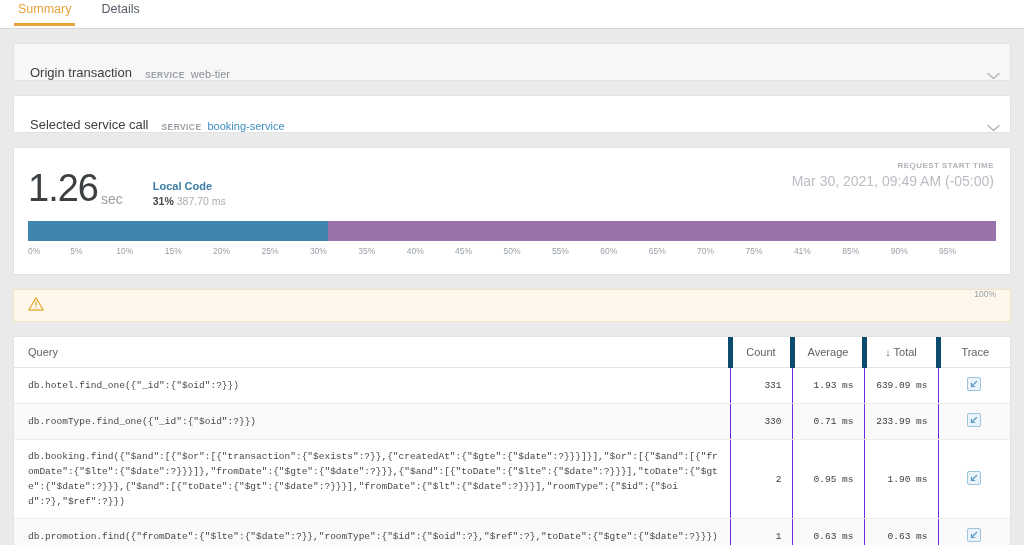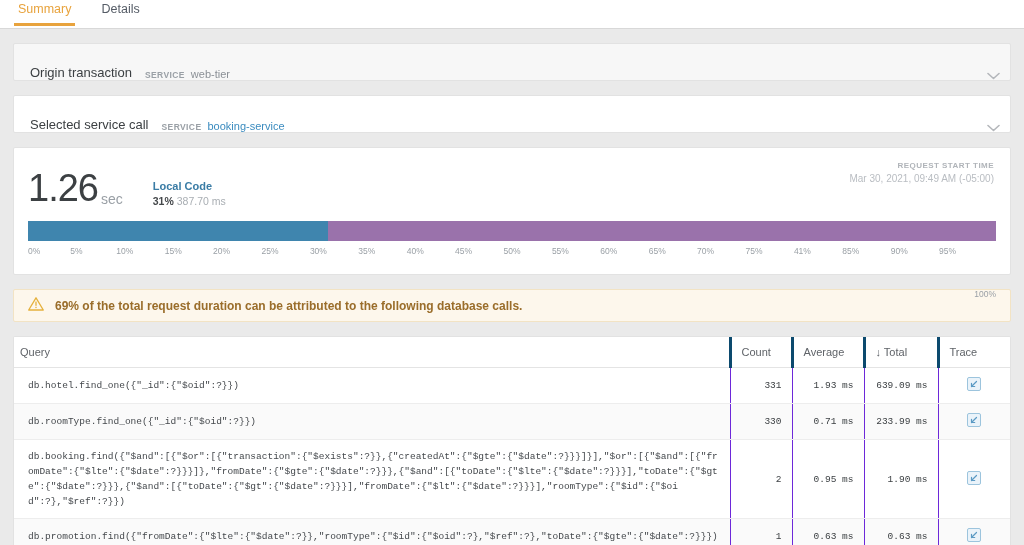--- a/index.html
+++ b/index.html
@@ -64,21 +64,21 @@
     border-radius: 2px;
     padding: 13px 14px 12px 14px;
     position: relative;
   }
   .card-title { font-size: 12.5px; color: #3c4043; }
   .start-block { position: absolute; right: 16px; top: 13px; text-align: right; }
   .start-label {
     font-size: 8px; letter-spacing: .45px; color: #b0b4b9;
     font-weight: 700; text-transform: uppercase;
   }
-  .start-value { font-size: 10px; color: #b9bdc2; margin-top: 3px; }
+  .start-value { font-size: 14px; color: #b9bdc2; margin-top: 3px; }
 
   .metrics { display: flex; align-items: flex-end; margin-top: 8px; }
   .big-num { font-size: 38px; color: #3c4043; line-height: 38px; font-weight: 300; letter-spacing: -1px; }
   .big-unit { font-size: 14px; color: #9aa0a6; margin-left: 3px; }
   .legend-group { display: flex; margin-left: 30px; gap: 20px; }
   .legend { position: relative; padding-top: 2px; }
   .legend-warn {
     position: absolute; top: -16px; left: 50%; transform: translateX(-50%);
   }
   .legend-name { font-size: 11px; font-weight: bold; margin-bottom: 3px; }
@@ -118,26 +118,26 @@
     margin: 14px 13px 0 13px;
     background: #ffffff;
     border: 1px solid #e2e2e2;
     border-top: 1px solid #e2e2e2;
     border-radius: 2px;
     overflow: hidden;
   }
   table { width: 100%; border-collapse: collapse; table-layout: fixed; }
   th {
     font-size: 11px; color: #5f6368; font-weight: normal;
-    padding: 9px 10px; text-align: left;
+    padding: 9px 10px; text-align: center;
     border-bottom: 1px solid #e4e4e4;
-    border-left: 3px solid #0c4a6e;
+    border-left: 5px solid #0c4a6e;
     background: #ffffff;
   }
-  th.query-col { text-align: left; padding-left: 6px; border-left: none; }
+  th.query-col { text-align: left; padding-left: 14px; border-left: none; }
   td {
     font-family: "Liberation Mono", monospace;
     font-size: 9.5px; color: #3c4043;
     padding: 9px 10px;
     text-align: right;
     border-bottom: 1px solid #ededed;
     border-left: 1px solid #6d28d9;
     vertical-align: middle;
   }
   td.query {
@@ -243,21 +243,20 @@
   </div>
 
   <div class="alert">
     <span>
       <svg width="16" height="14" viewBox="0 0 16 14">
           <path d="M8 0.8 L15.3 13 L0.7 13 Z" fill="none" stroke="#e5b13c" stroke-width="1.3" stroke-linejoin="round"></path>
           <rect x="7.35" y="4.6" width="1.3" height="4.2" fill="#e5b13c"></rect>
           <rect x="7.35" y="9.8" width="1.3" height="1.3" fill="#e5b13c"></rect>
         </svg>
     </span>
-    <span class="alert-text">69% of the total request duration can be attributed to the following database calls.</span>
   </div>
 
   <div class="table-card">
     <table>
       <colgroup>
         <col style="width:716px">
           <col style="width:62px">
           <col style="width:72px">
           <col style="width:74px">
           <col style="width:72px">

